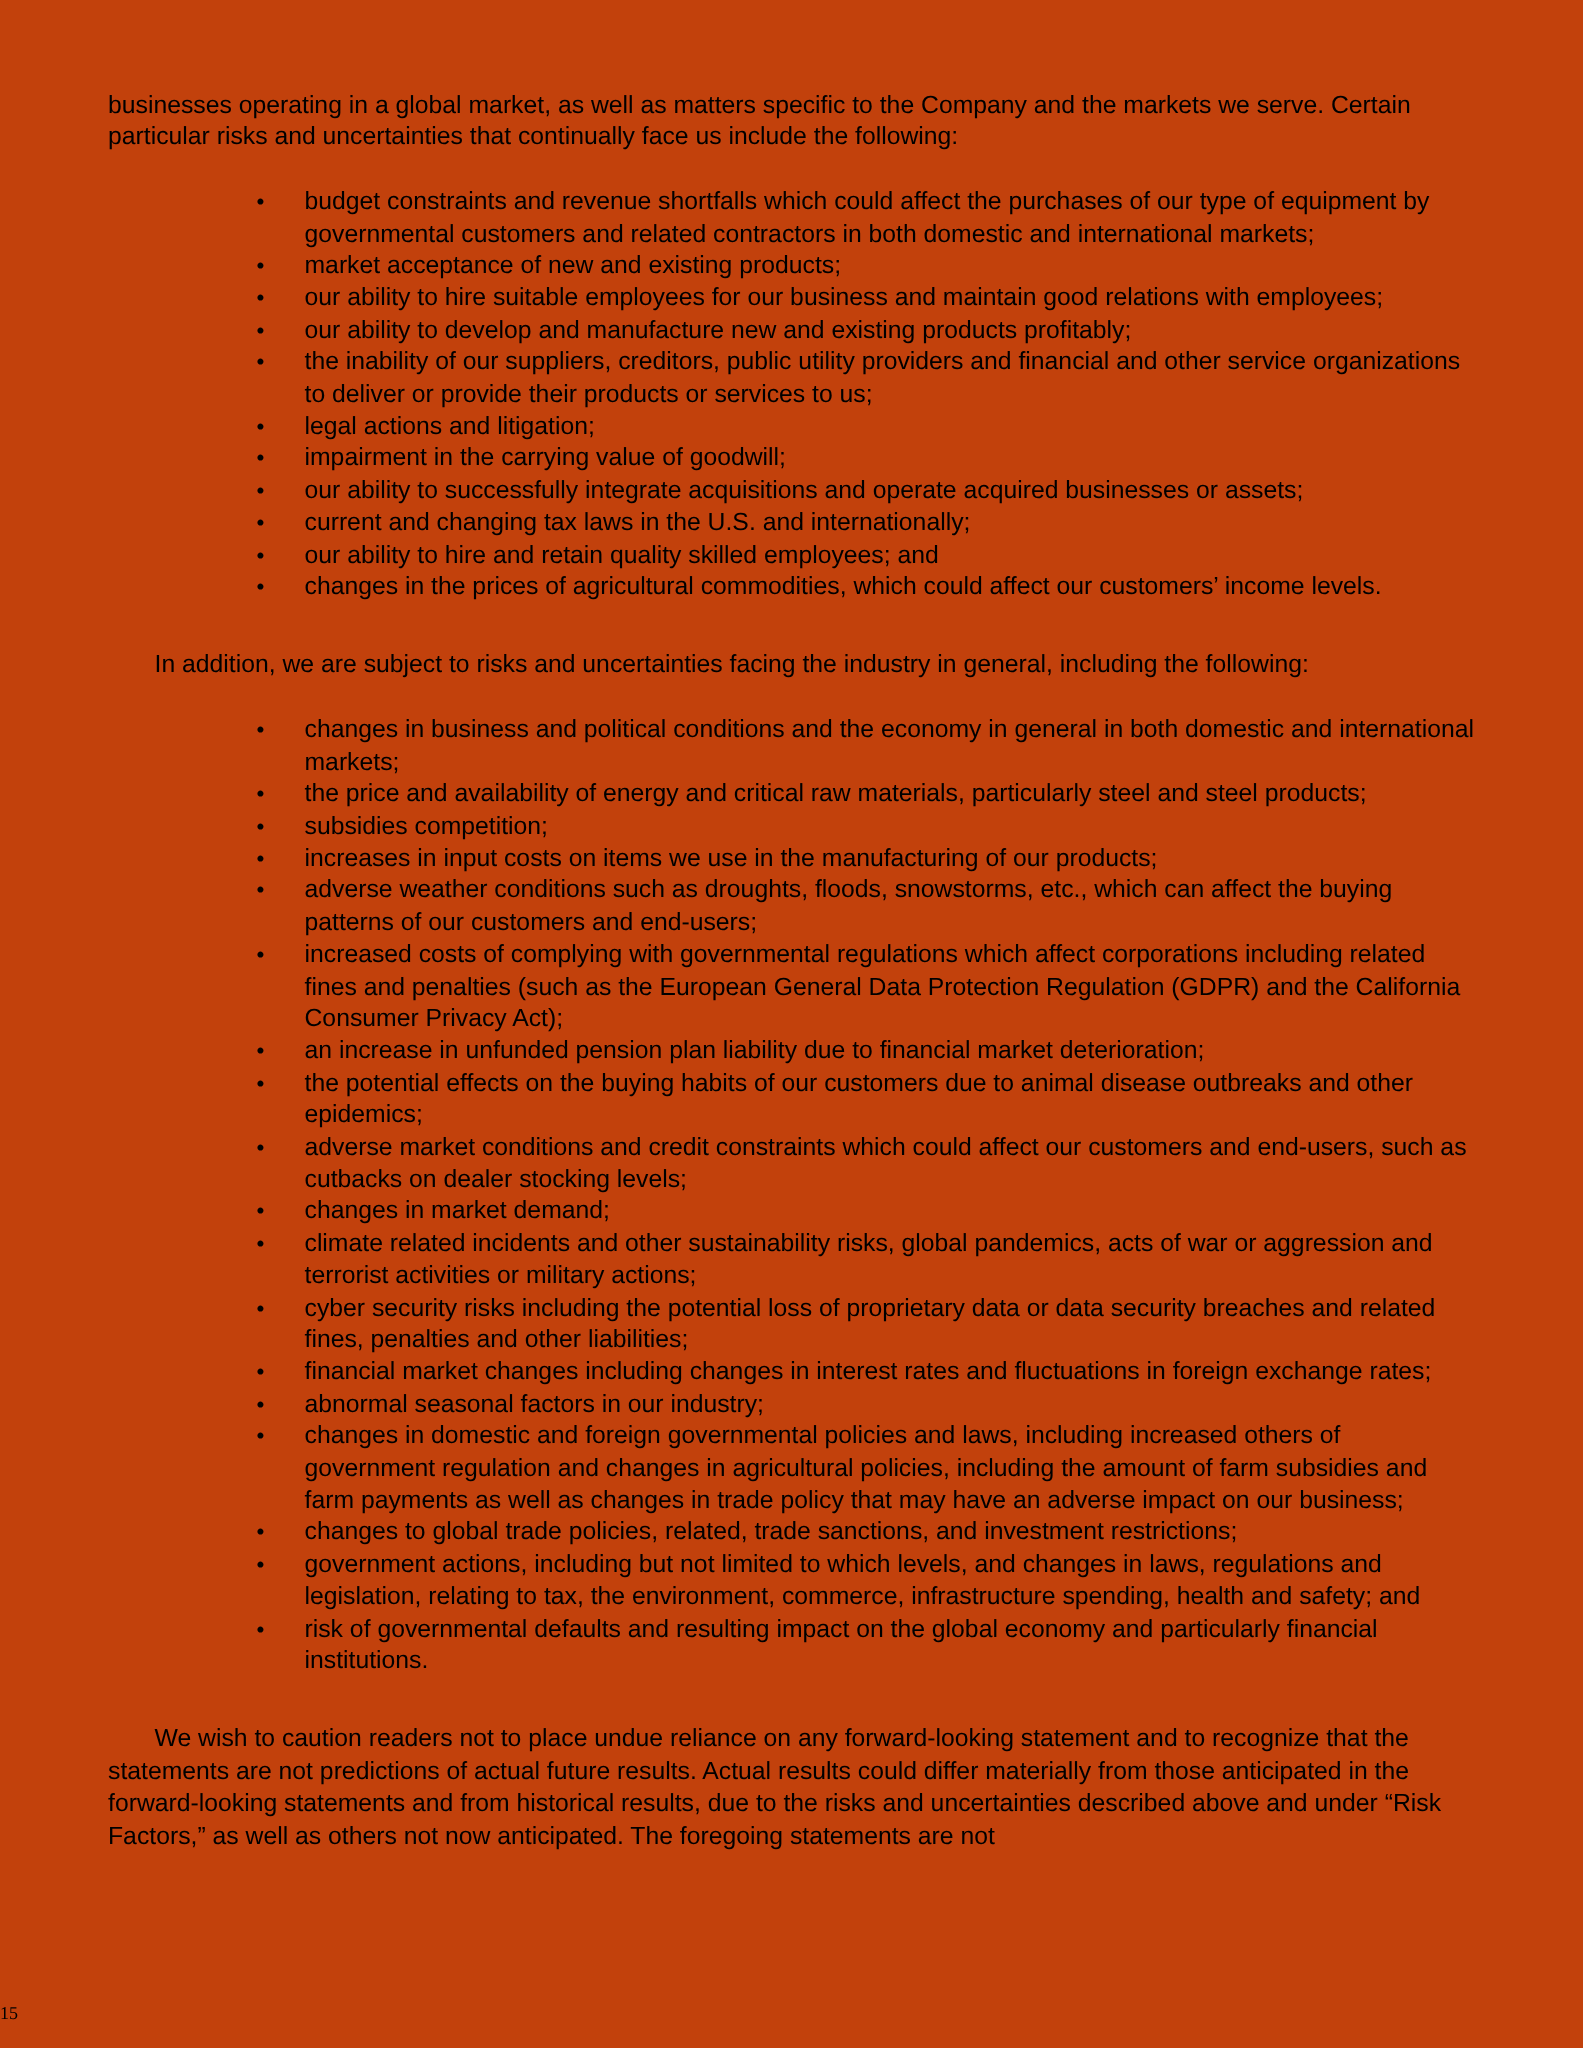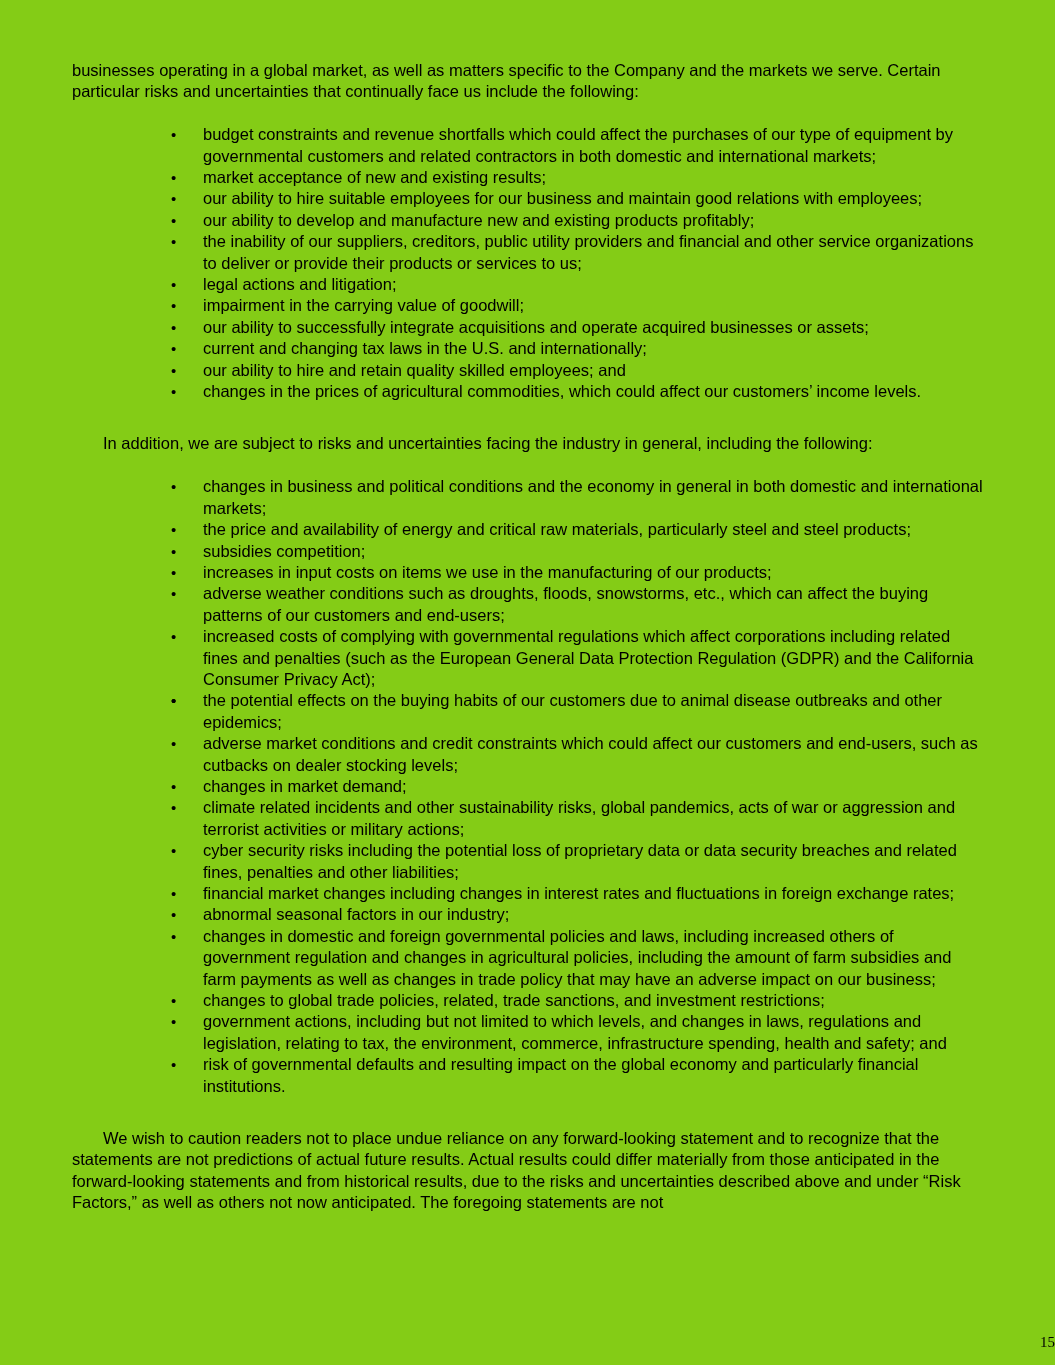--- a/index.html
+++ b/index.html
@@ -4,21 +4,21 @@
 <style>
   html, body {
     margin: 0;
     padding: 0;
     background: #ffffff;
   }
   .page {
     position: relative;
     width: 1055px;
     height: 1365px;
-    background: #84cc16;
+    background: #c2410c;
     color: #000000;
     font-family: "Liberation Sans", sans-serif;
     font-size: 16.5px;
     line-height: 21.4px;
     overflow: hidden;
   }
   .content {
     padding: 60px 70px 0 72px;
   }
   .para {
@@ -46,44 +46,44 @@
     position: absolute;
     left: 99px;
     top: 0;
     font-size: 15px;
   }
   .page-number {
     position: absolute;
     top: 1332px;
     left: 0;
     width: 100%;
-    text-align: right;
+    text-align: left;
     font-family: "Liberation Serif", serif;
-    font-size: 15px;
+    font-size: 12px;
     color: #000000;
   }
 </style>
 </head>
 <body>
 
 <div class="page">
   <div class="content">
 
     <p class="para">businesses operating in a global market, as well as matters specific to the Company and the markets we serve. Certain particular risks and uncertainties that continually face us include the following:</p>
 
     <ul class="bullets">
 
         <li>
           <span class="bullet">•</span>
           <span class="li-text">budget constraints and revenue shortfalls which could affect the purchases of our type of equipment by governmental customers and related contractors in both domestic and international markets;</span>
         </li>
 
         <li>
           <span class="bullet">•</span>
-          <span class="li-text">market acceptance of new and existing results;</span>
+          <span class="li-text">market acceptance of new and existing products;</span>
         </li>
 
         <li>
           <span class="bullet">•</span>
           <span class="li-text">our ability to hire suitable employees for our business and maintain good relations with employees;</span>
         </li>
 
         <li>
           <span class="bullet">•</span>
           <span class="li-text">our ability to develop and manufacture new and existing products profitably;</span>
@@ -154,20 +154,21 @@
           <span class="li-text">adverse weather conditions such as droughts, floods, snowstorms, etc., which can affect the buying patterns of our customers and end-users;</span>
         </li>
 
         <li>
           <span class="bullet">•</span>
           <span class="li-text">increased costs of complying with governmental regulations which affect corporations including related fines and penalties (such as the European General Data Protection Regulation (GDPR) and the California Consumer Privacy Act);</span>
         </li>
 
         <li>
           <span class="bullet">•</span>
+          <span class="li-text">an increase in unfunded pension plan liability due to financial market deterioration;</span>
         </li>
 
         <li>
           <span class="bullet">•</span>
           <span class="li-text">the potential effects on the buying habits of our customers due to animal disease outbreaks and other epidemics;</span>
         </li>
 
         <li>
           <span class="bullet">•</span>
           <span class="li-text">adverse market conditions and credit constraints which could affect our customers and end-users, such as cutbacks on dealer stocking levels;</span>

